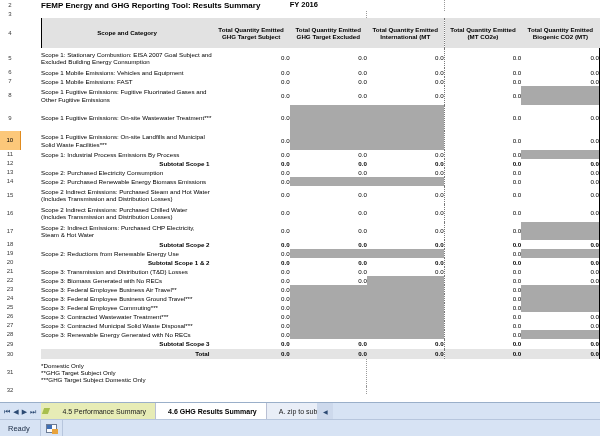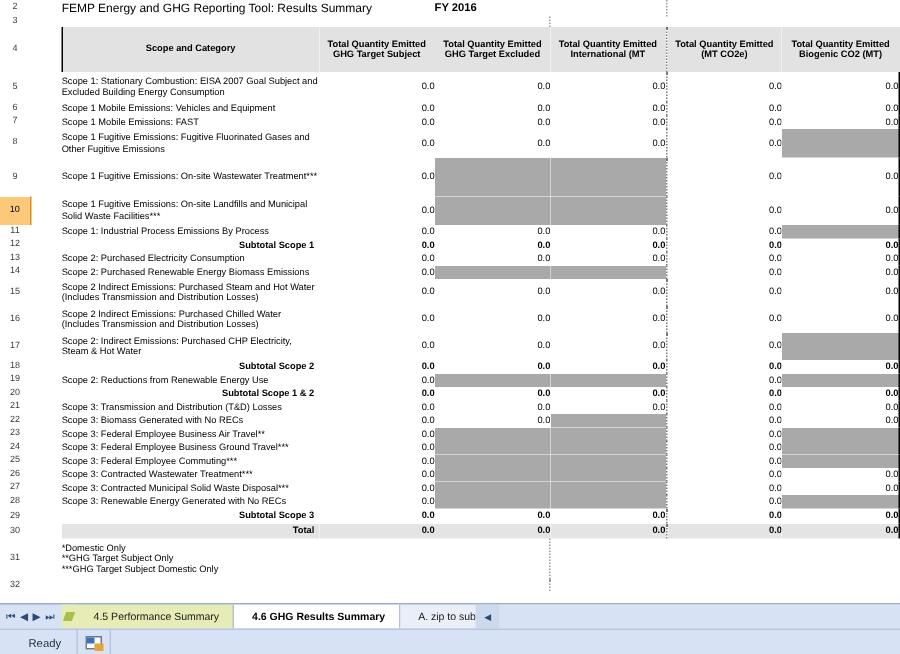--- a/index.html
+++ b/index.html
@@ -96,21 +96,21 @@
   .hdr.pbreak { border-right: 1px dotted #7a7a7a; }
 
   
   .thick-top { border-top: 1.6px solid #000; }
   .thick-bot { border-bottom: 1.6px solid #000; }
   .dot-bot   { border-bottom: 1px dotted #4a4a4a; }
   .total-row td.num, .total-row td.scope { background: #e4e4e4; }
 
   
   .titlecell {
-    font-weight: normal; font-size: 8px;
+    font-weight: bold; font-size: 8px;
     padding-left: 4px; text-align: left;
     border-bottom: 1px solid #ececed;
   }
   .fycell {
     font-weight: bold; font-size: 7.5px;
     padding-left: 4px; text-align: left;
     border-bottom: 1px solid #ececed;
   }
   .emptycell { border-bottom: 1px solid #ececed; border-right: 1px solid #e8e8ee; }
   .emptycell.pb { border-right: 1px dotted #9a9a9a; }
@@ -169,21 +169,21 @@
     position: absolute; left: 0; top: 419px;
     width: 600px; height: 17px;
     background: #d7e3f4;
     border-top: 1px solid #b7c6dd;
     display: flex; align-items: center;
   }
   .status-text {
     font-size: 7.5px; color: #1a2b44;
     padding: 0 10px 0 8px;
     border-right: 1px solid #b7c6dd; height: 100%;
-    display: flex; align-items: center; margin-left: 11px;
+    display: flex; align-items: center;
   }
   .status-icon {
     width: 22px; height: 100%;
     display: flex; align-items: center; justify-content: center;
     border-right: 1px solid #b7c6dd;
   }
   .mini-sheet {
     width: 11px; height: 9px; background: #fdfdfd;
     border: 1px solid #6c7b94; position: relative;
   }

